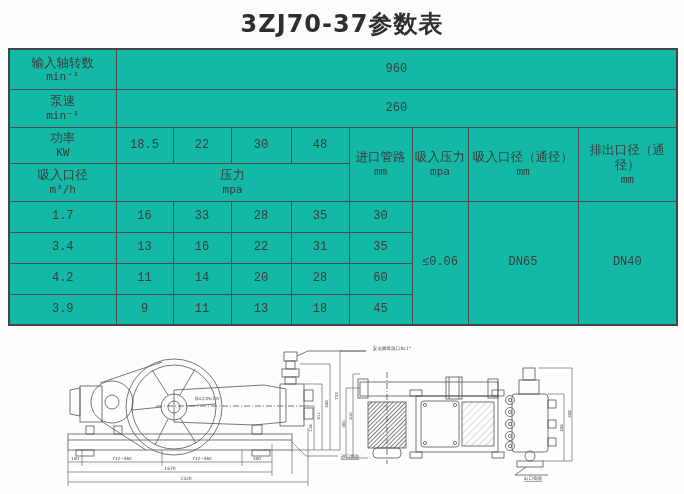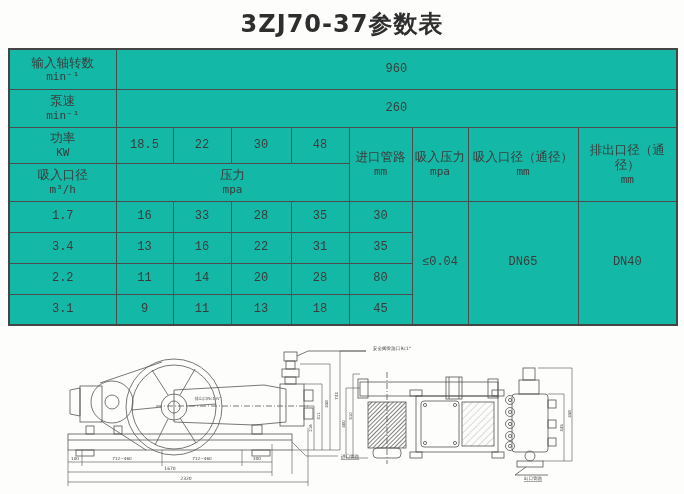--- a/index.html
+++ b/index.html
@@ -109,42 +109,42 @@
       <div class="unit">mpa</div>
     </td>
   </tr>
   <tr style="height:31px">
     <td class="num">1.7</td>
     <td class="num">16</td>
     <td class="num">33</td>
     <td class="num">28</td>
     <td class="num">35</td>
     <td class="num">30</td>
-    <td rowspan="4" class="num">≤0.04</td>
+    <td rowspan="4" class="num">≤0.06</td>
     <td rowspan="4" class="num">DN65</td>
     <td rowspan="4" class="num">DN40</td>
   </tr>
   <tr style="height:31px">
     <td class="num">3.4</td>
     <td class="num">13</td>
     <td class="num">16</td>
     <td class="num">22</td>
     <td class="num">31</td>
     <td class="num">35</td>
   </tr>
   <tr style="height:31px">
-    <td class="num">2.2</td>
+    <td class="num">4.2</td>
     <td class="num">11</td>
     <td class="num">14</td>
     <td class="num">20</td>
     <td class="num">28</td>
-    <td class="num">80</td>
+    <td class="num">60</td>
   </tr>
   <tr style="height:31px">
-    <td class="num">3.1</td>
+    <td class="num">3.9</td>
     <td class="num">9</td>
     <td class="num">11</td>
     <td class="num">13</td>
     <td class="num">18</td>
     <td class="num">45</td>
   </tr>
 </tbody>
   </table>
 
 <div class="drawing">

